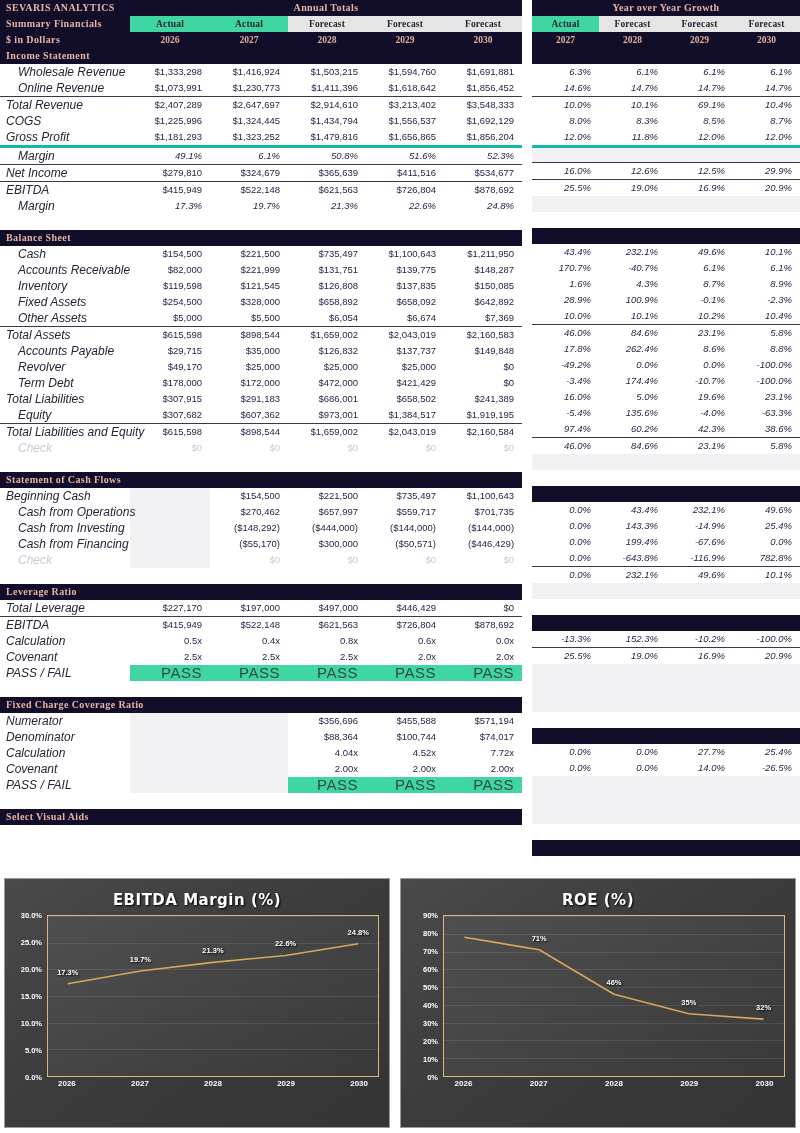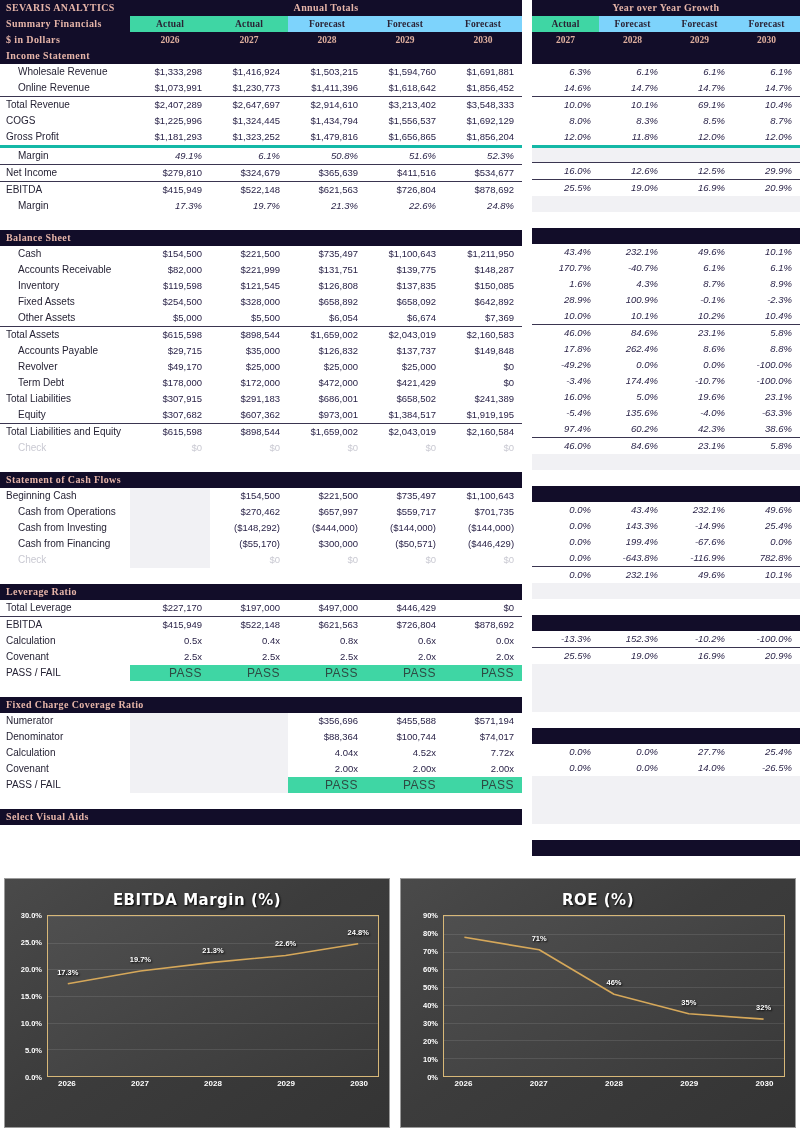--- a/index.html
+++ b/index.html
@@ -12,57 +12,57 @@
   .sheet { position: relative; width: 800px; height: 1133px; }
 
   
   .panel-left  { position:absolute; left:0px;   width:522px; }
   .panel-right { position:absolute; left:532px; width:268px; }
 
   
   table.grid { width:100%; border-collapse: collapse; table-layout: fixed; }
   table.grid td { padding:0; height:16px; line-height:16px; vertical-align:middle; }
 
-  .lbl      { font-size:10px; color:#262335; padding-left:6px !important; white-space:nowrap; }
+  .lbl      { font-size:12px; color:#262335; padding-left:6px !important; white-space:nowrap;font-style:italic; }
   .lbl.ind1 { padding-left:18px !important; }
   .num      { font-size:9.5px; color:#2a2348; text-align:right; padding-right:8px !important; white-space:nowrap; }
   .num.pct  { font-style: italic; }
   .muted    { color:#c9c9d2; }
 
   
   .dark { background:#120d29; }
   .hdr-title {
     font-family:"Liberation Serif", serif;
     font-size:10px; font-weight:bold; color:#e5b4a8;
     letter-spacing:.4px; padding-left:6px !important; white-space:nowrap;
   }
   .hdr-title.center { text-align:center; padding-left:0 !important; }
   .hdr-year {
     font-family:"Liberation Serif", serif;
     font-size:9.5px; font-weight:bold; color:#e0b09f;
     text-align:center;
   }
   .band-teal  { background:#3fd6a4; }
-  .band-tan   { background:#7dd3fc; }
+  .band-tan   { background:#e5e5e5; }
   .band-lbl {
     font-family:"Liberation Serif", serif;
     font-size:9.5px; font-weight:bold; color:#2a2335;
     text-align:center; letter-spacing:.2px;
   }
 
   
   .rule-top td     { border-top:1px solid #3a3550; }
   .rule-bot td     { border-bottom:3px solid #14b8a6; }
   .spacer td       { height:9px; }
   .spacer-sm td    { height:5px; }
   .blank-block     { background:#f1f1f4; }
 
   .pass-cell {
     background:#3fd6a4; color:#2e4b43; text-align:right;
-    padding-right:8px !important; font-size:12px; letter-spacing:.5px;
+    padding-right:8px !important; font-size:15px; letter-spacing:.5px;
   }
 
   
   .charts { position:absolute; left:0; top:878px; width:800px; height:255px; }
   .chart-card {
     position:absolute; top:0; height:250px;
     background:linear-gradient(145deg,#4a4a4a 0%,#3c3c3c 45%,#343434 100%);
     border:1px solid #9a9a9a;
   }
   #chart-ebitda { left:4px;   width:386px; }

